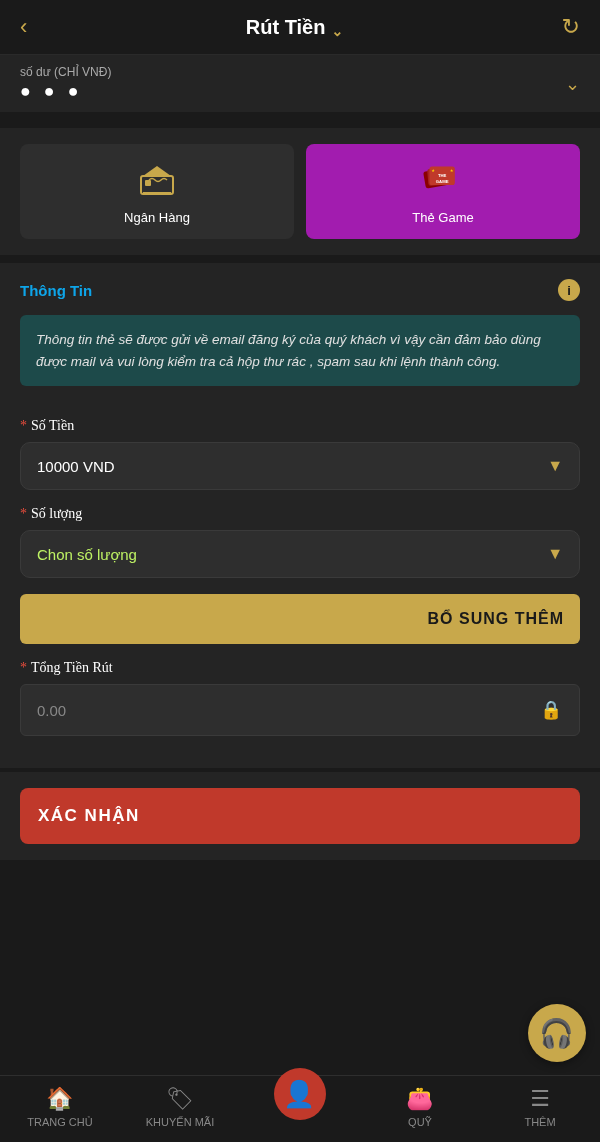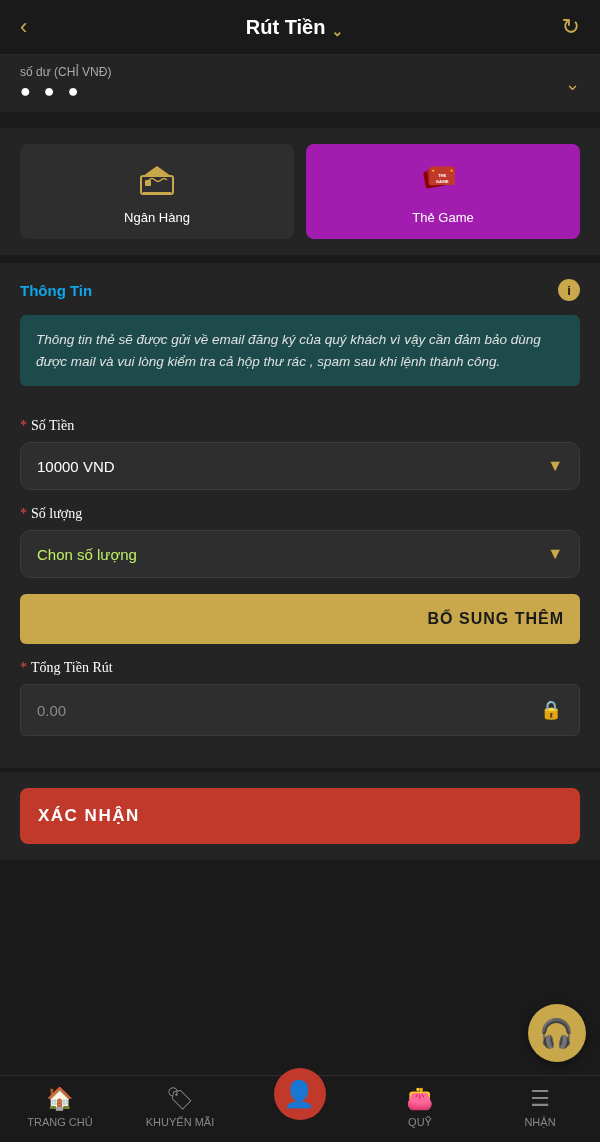--- a/index.html
+++ b/index.html
@@ -434,15 +434,15 @@
       <span>👤</span>
     </div>
     <span class="nav-label"></span>
   </div>
   <div class="nav-item">
     <span class="nav-icon">👛</span>
     <span class="nav-label">QUỸ</span>
   </div>
   <div class="nav-item">
     <span class="nav-icon">☰</span>
-    <span class="nav-label">NHẬN</span>
+    <span class="nav-label">THÊM</span>
   </div>
 </div>
 
 </body></html>

